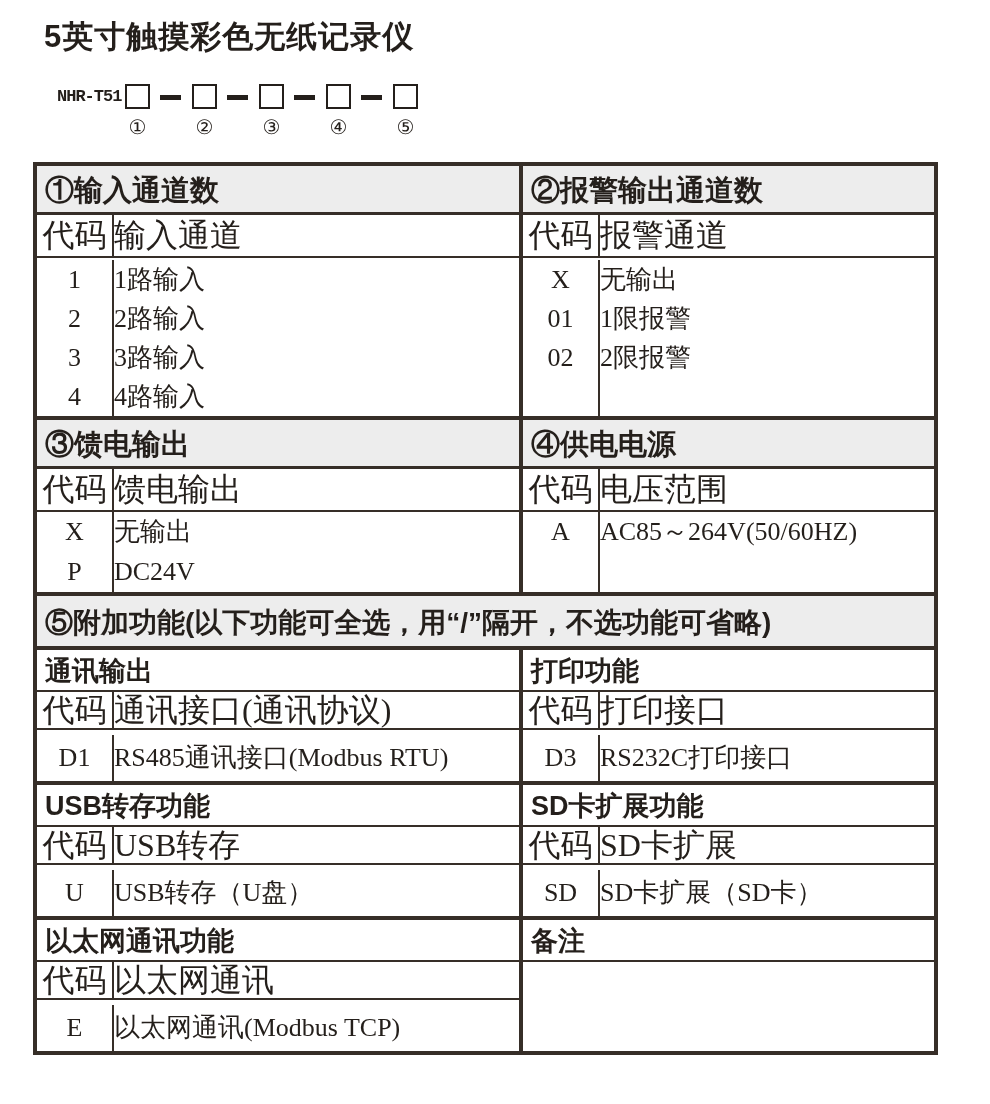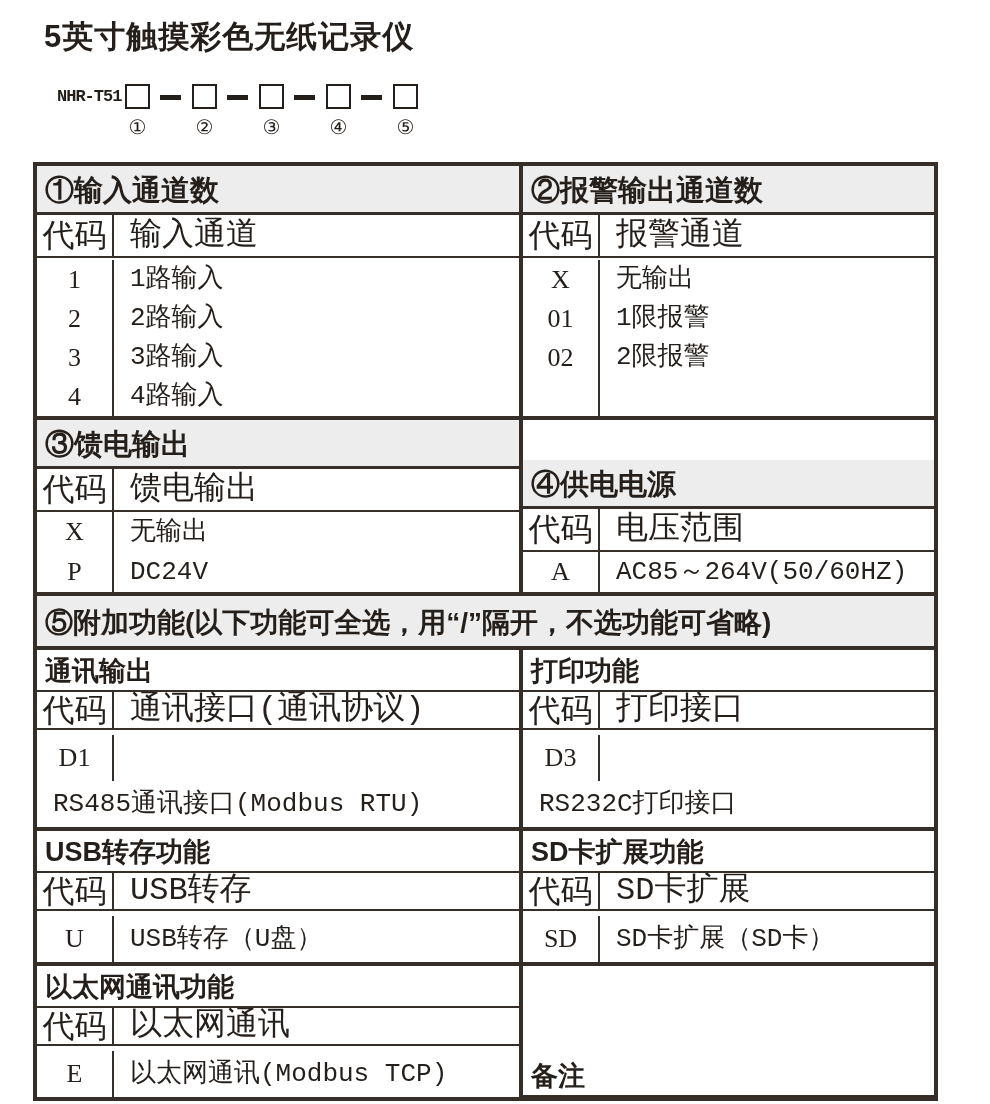--- a/index.html
+++ b/index.html
@@ -65,21 +65,21 @@
     background:var(--ink);
   }
   
   .tbl{
     width:905px;
     margin:24px 0 0 33px;
     border:4px solid var(--bd);
     background:#fff;
   }
   .sec{display:flex;}
-  .sec + .sec, .sec + .full-head, .full-head + .sec{border-top:4px solid var(--bd);align-items:flex-end;}
+  .sec + .sec, .sec + .full-head, .full-head + .sec{border-top:4px solid var(--bd);}
   .half-l{width:486px;border-right:4px solid var(--bd);display:flex;flex-direction:column;}
   .half-r{flex:1;display:flex;flex-direction:column;}
   .sec-head{
     background:var(--gray);
     font-family:"Liberation Sans", sans-serif;
     font-weight:bold;
     font-size:29px;
     height:49px;line-height:49px;
     padding-left:8px;
     border-bottom:3px solid var(--bd);
@@ -112,35 +112,35 @@
   .colhead .desc-cell{line-height:41px;height:41px;}
   .colhead.slim .code-cell,.colhead.slim .desc-cell{line-height:36px;height:36px;}
   .code-cell{
     width:77px;
     border-right:2px solid var(--bd);
     text-align:center;
     flex-shrink:0;
   }
   .desc-cell{
     flex:1;
-    padding-left:16px;
-    white-space:nowrap;overflow:hidden;font-family:Liberation Mono, monospace;
+    padding-left:0;
+    white-space:nowrap;overflow:hidden;
   }
   .data{
     display:flex;
     flex:1;
     font-size:26px;
   }
   .data .line{height:39px;line-height:39px;}
   .data.h156{height:156px;padding-top:2px;}
   .data.h80 .line{height:40px;line-height:40px;}
   .data.h80{height:80px;}
   .data.single{padding-top:5px;}
   .data.single .line{height:46px;line-height:46px;}
-  .d57{height:57px;flex-direction:column;}
+  .d57{height:57px;}
   .d52{height:52px;}
   .d53{height:53px;}
   .empty-cell{flex:1;}
 </style>
 </head>
 <body>
 
 <h1 class="page-title">5英寸触摸彩色无纸记录仪</h1>
 
 <div class="model-row">

